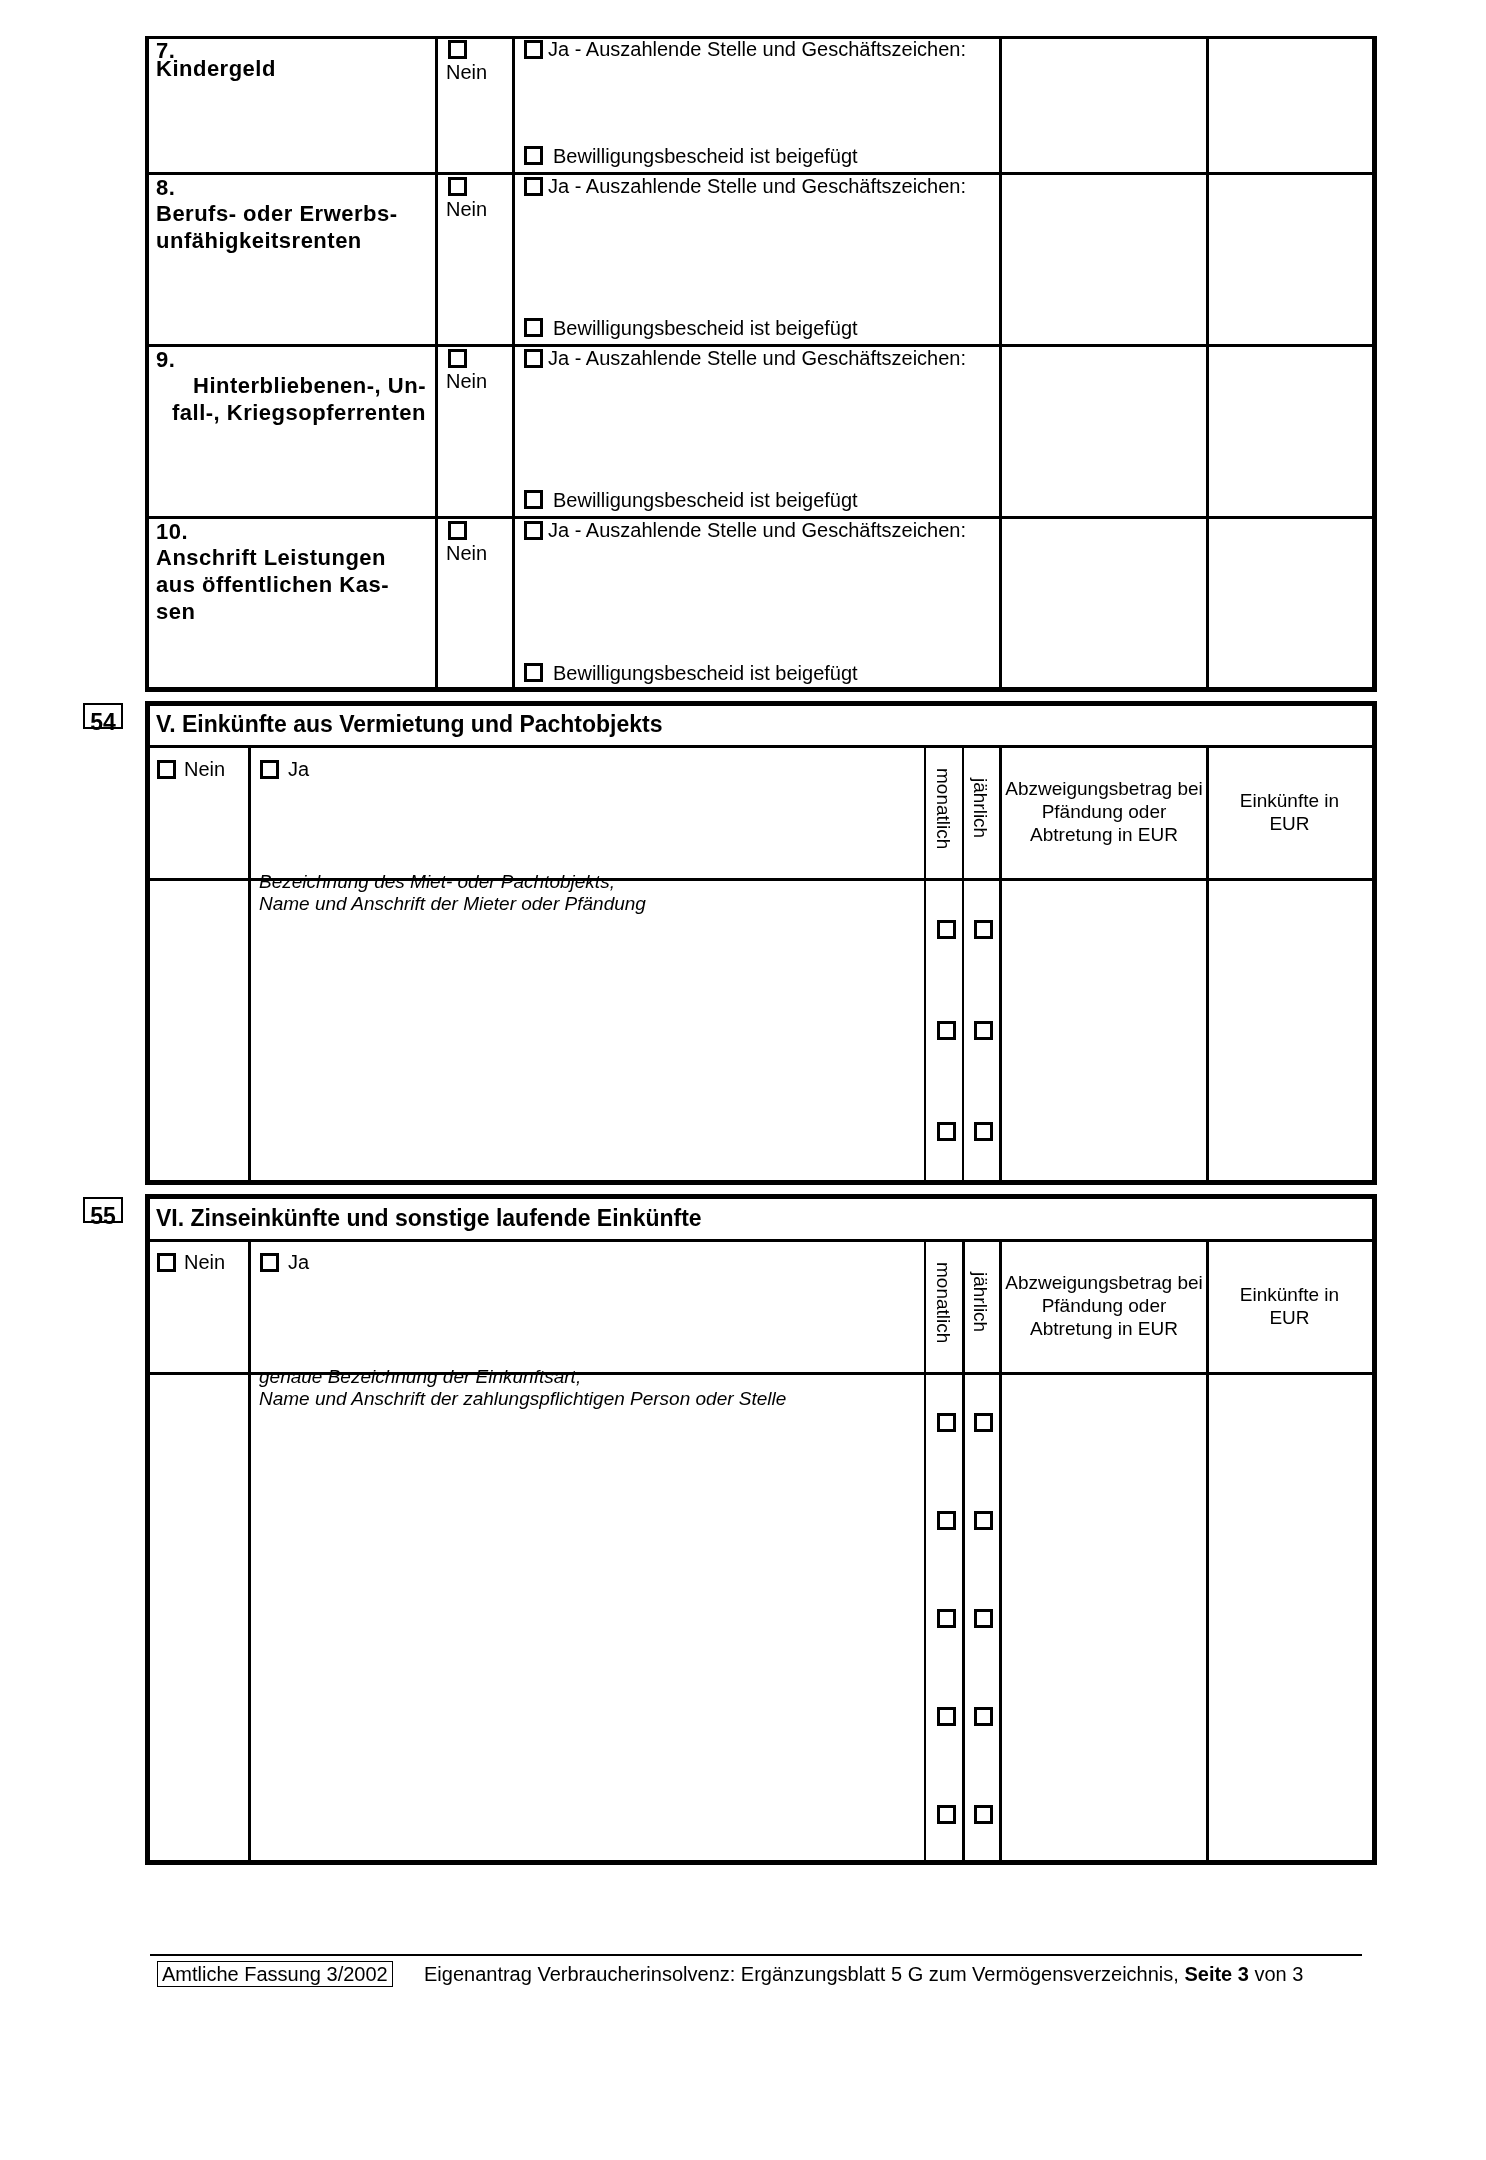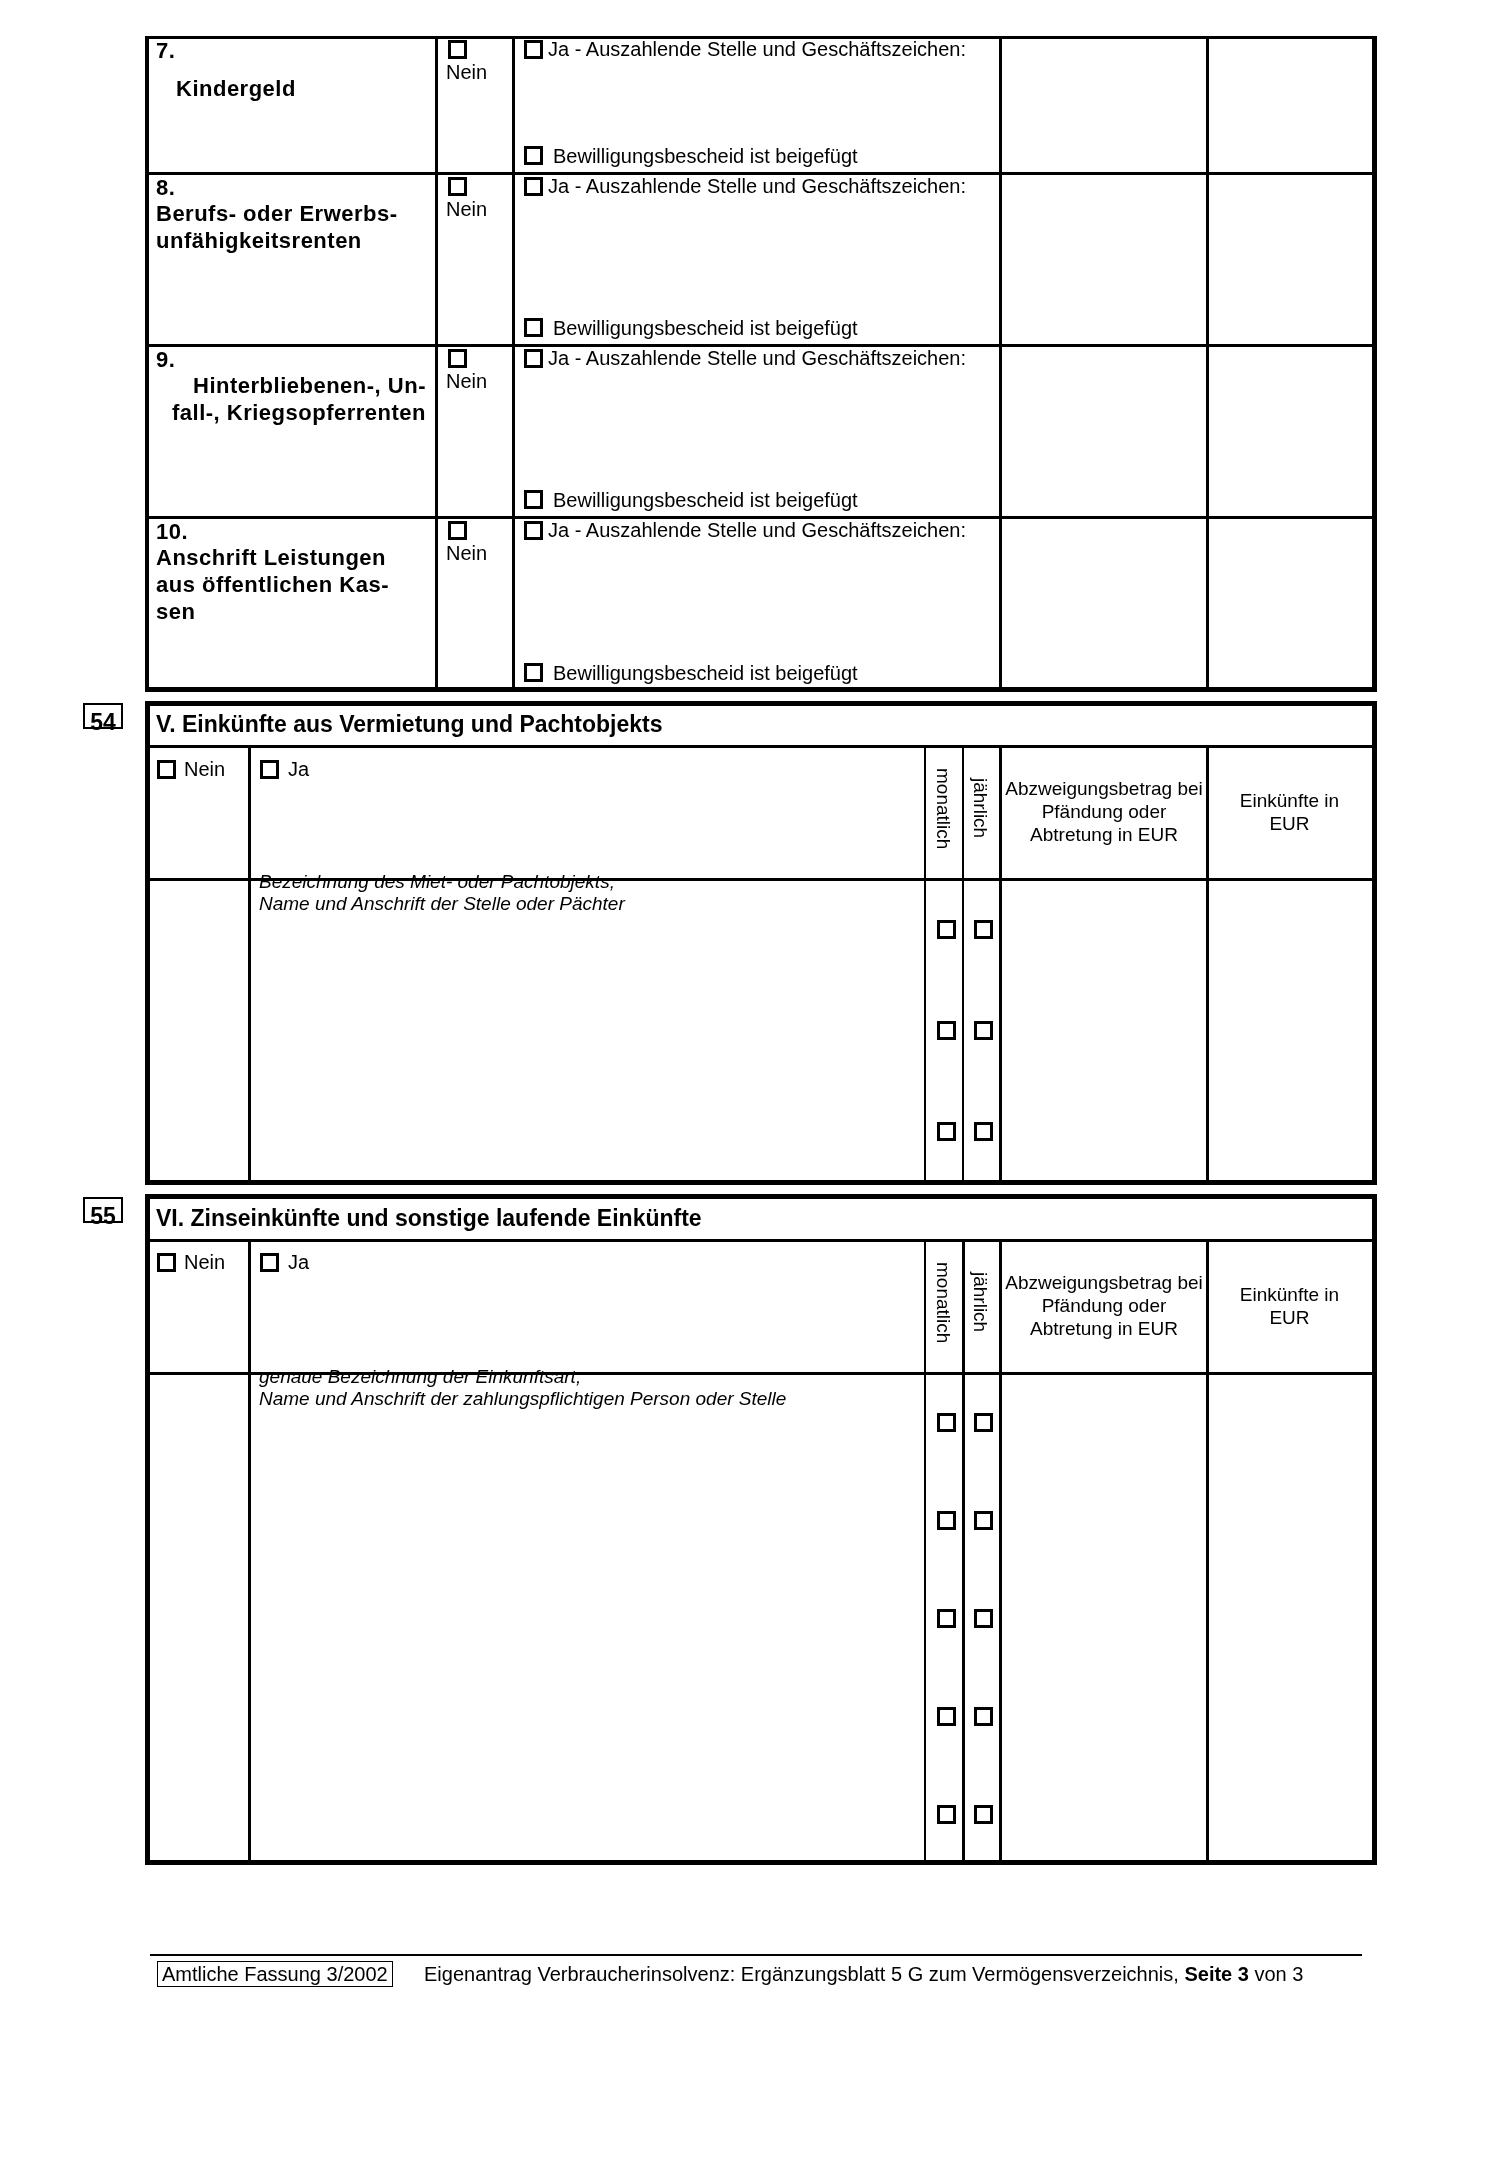--- a/index.html
+++ b/index.html
@@ -33,21 +33,21 @@
   <div class="vline" style="left:512px; top:36px; width:3px; height:654px;"></div>
   <div class="vline" style="left:999px; top:36px; width:3px; height:654px;"></div>
   <div class="vline" style="left:1206px; top:36px; width:3px; height:654px;"></div>
 
   <div class="hline" style="left:145px; top:172px; width:1232px; height:3px;"></div>
   <div class="hline" style="left:145px; top:344px; width:1232px; height:3px;"></div>
   <div class="hline" style="left:145px; top:516px; width:1232px; height:3px;"></div>
 
   <div>
     <div class="txt lbl-bold" style="left:156px; top:37px; width:270px;">7.</div>
-    <div class="txt lbl-bold" style="left:156px; top:75px; width:275px;margin-left:20px;">Kindergeld</div>
+    <div class="txt lbl-bold" style="left:156px; top:55px; width:275px;">Kindergeld</div>
     <div class="cb" style="left:448px; top:40px;"></div>
     <div class="txt" style="left:446px; top:60px;">Nein</div>
     <div class="cb" style="left:524px; top:40px;"></div>
     <div class="txt" style="left:548px; top:37px;">Ja - Auszahlende Stelle und Geschäftszeichen:</div>
     <div class="abs" style="left:548px; top:66px; width:440px; height:74px;"></div>
     <div class="cb" style="left:524px; top:146px;"></div>
     <div class="txt" style="left:553px; top:144px;">Bewilligungsbescheid ist beigefügt</div>
     <div class="abs" style="left:1003px; top:40px; width:202px; height:131px;"></div>
     <div class="abs" style="left:1210px; top:40px; width:161px; height:131px;"></div>
   </div>
@@ -111,21 +111,21 @@
   <div class="vline" style="left:999px; top:746px; width:3px; height:436px;"></div>
   <div class="vline" style="left:1206px; top:746px; width:3px; height:436px;"></div>
 
   <div class="sect-title" style="left:156px; top:710px;">V. Einkünfte aus Vermietung und Pachtobjekts</div>
 
   <div class="cb" style="left:157px; top:760px;"></div>
   <div class="txt" style="left:184px; top:757px;">Nein</div>
   <div class="cb" style="left:260px; top:760px;"></div>
   <div class="txt" style="left:288px; top:757px;">Ja</div>
   <div class="txt italic" style="left:259px; top:830px;">Bezeichnung des Miet- oder Pachtobjekts;</div>
-  <div class="txt italic" style="left:259px; top:852px;">Name und Anschrift der Stelle oder Pächter</div>
+  <div class="txt italic" style="left:259px; top:852px;">Name und Anschrift der Mieter oder Pfändung</div>
 
   <div class="rot" style="left:933px; top:768px;">monatlich</div>
   <div class="rot" style="left:970px; top:778px;">jährlich</div>
   <div class="txt center" style="left:1003px; top:777px; width:202px; font-size:19px; line-height:23px;">Abzweigungsbetrag bei Pfändung oder Abtretung in EUR</div>
   <div class="txt center" style="left:1232px; top:789px; width:115px; font-size:19px; line-height:23px;">Einkünfte in EUR</div>
 
   <div class="abs" style="left:252px; top:882px; width:670px; height:297px;"></div>
   <div class="abs" style="left:1003px; top:882px; width:202px; height:297px;"></div>
   <div class="abs" style="left:1210px; top:882px; width:161px; height:297px;"></div>
   <div class="cb" style="left:937px; top:920px;"></div>

